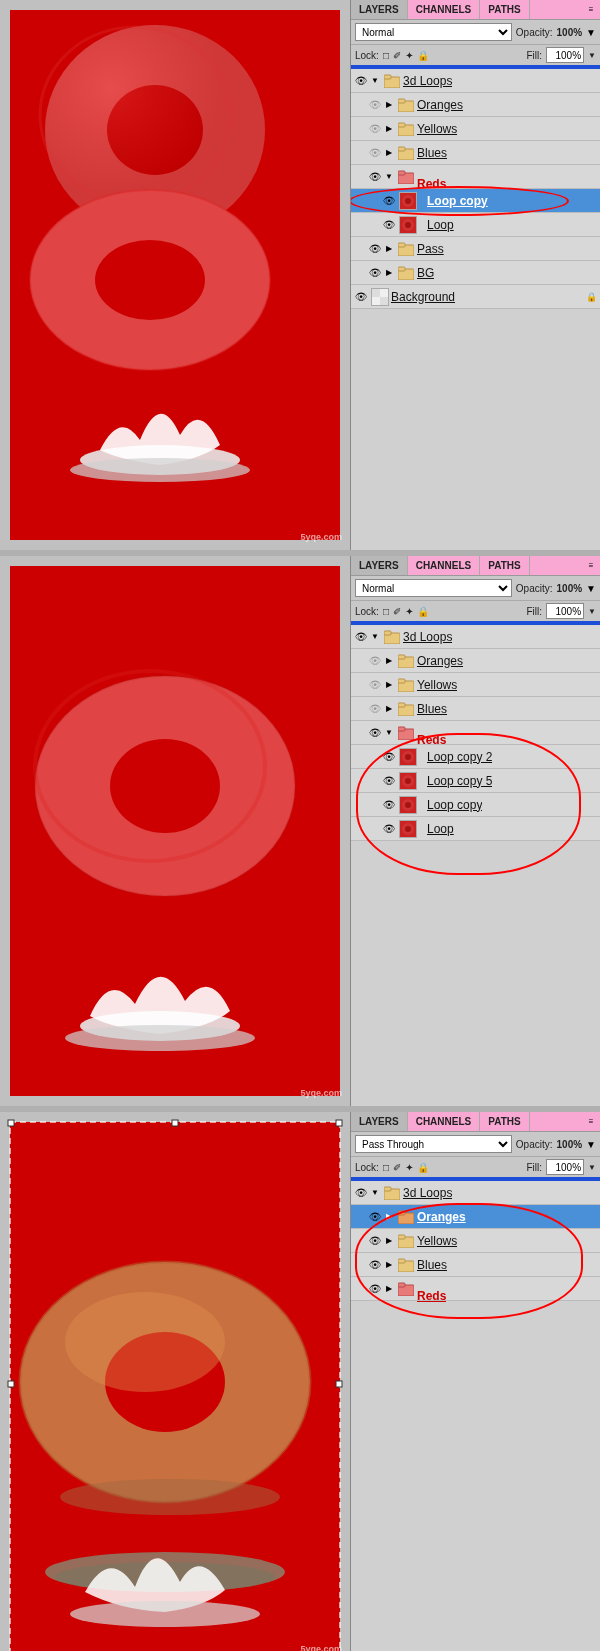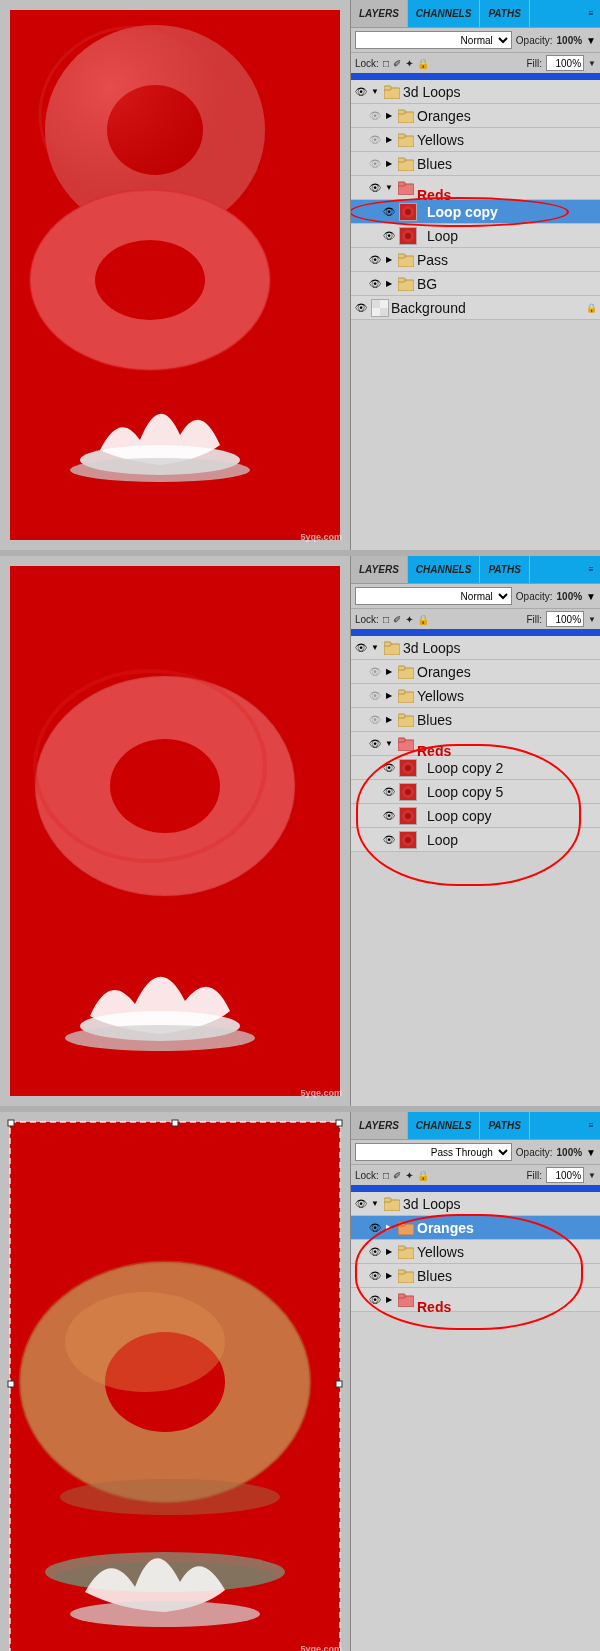--- a/index.html
+++ b/index.html
@@ -20,25 +20,24 @@
       width: 250px;
       background: #b0b0b0;
       border-left: 1px solid #888;
       display: flex;
       flex-direction: column;
     }
 
     
     .panel-header {
       display: flex;
-      background: #0ea5e9;
+      background: #f9a8d4;
       border-bottom: 1px solid #999;
-      height: 28px;
-      align-items: center;
-      font-style: italic;
+      height: 20px;
+      align-items: center;
     }
 
     .panel-tab {
       padding: 2px 8px;
       font-size: 10px;
       font-weight: bold;
       color: #222;
       cursor: pointer;
       border-right: 1px solid #aaa;
       height: 100%;
@@ -71,41 +70,40 @@
       gap: 4px;
     }
 
     .mode-select {
       flex: 1;
       height: 18px;
       font-size: 10px;
       background: #fff;
       border: 1px solid #888;
       padding: 0 2px;
-      text-align: right;
     }
 
     .opacity-label {
       font-size: 10px;
       color: #222;
     }
 
     .opacity-value {
       font-size: 10px;
       color: #222;
       font-weight: bold;
     }
 
     
     .lock-row {
       display: flex;
       align-items: center;
       padding: 2px 4px;
       background: #c8c8c8;
-      border-bottom: 7px solid #1d4ed8;
+      border-bottom: 4px solid #1d4ed8;
       gap: 4px;
       font-size: 10px;
     }
 
     .lock-row span {
       color: #222;
     }
 
     .fill-label {
       margin-left: auto;
@@ -172,25 +170,26 @@
       height: 12px;
       display: flex;
       align-items: center;
       justify-content: center;
       font-size: 8px;
       cursor: pointer;
       flex-shrink: 0;
     }
 
     .layer-name {
-      font-size: 14px;
+      font-size: 12px;
       color: #111;
       white-space: nowrap;
       overflow: hidden;
       text-overflow: ellipsis;
+      text-decoration: underline;
     }
 
     .layer-indent-1 { padding-left: 16px; }
     .layer-indent-2 { padding-left: 30px; }
 
     .lock-icon-small {
       margin-left: auto;
       font-size: 9px;
       color: #555;
     }

